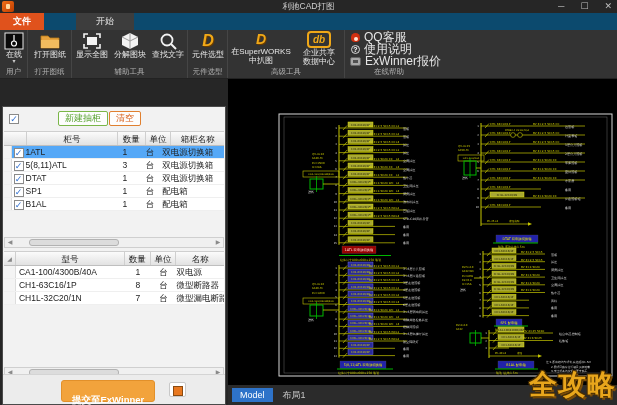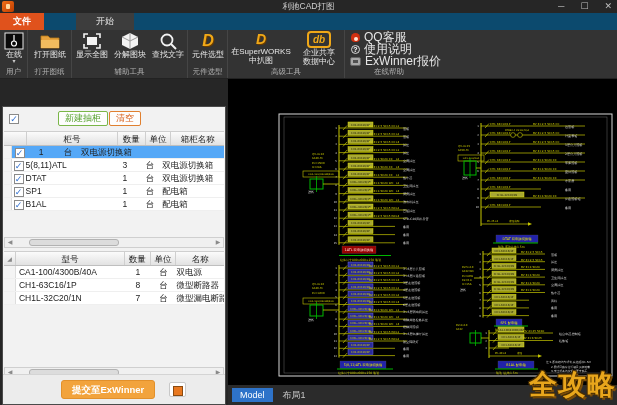--- a/index.html
+++ b/index.html
@@ -67,21 +67,21 @@
   .c-name{width:66px;}
   .c2-sel{width:12px;background:#f4f4f4;border-right:1px solid #ddd;font-size:6px;color:#888;text-align:center;}
   .c2-model{width:110px;padding-left:3px;}
   .c2-qty{width:26px;text-align:center;}
   .c2-unit{width:26px;text-align:center;}
   .c2-name{width:48px;}
   .hscroll{position:absolute;left:1px;right:1px;height:11px;background:#f0f0f0;border:1px solid #cfcfcf;}
   .hs-arrow{position:absolute;top:0;width:10px;height:9px;color:#8a8a8a;font-size:6px;text-align:center;line-height:9px;}
   .hs-thumb{position:absolute;top:1px;height:7px;background:#dcdcdc;border:1px solid #b2b2b2;border-radius:3px;}
   .pbottom{position:absolute;left:0;right:0;bottom:0;height:30px;background:#ececec;border-top:1px solid #d4d4d4;}
-  .btn-submit{position:absolute;left:58px;top:5px;height:19px;padding:0 10px;background:#f2a33c;border:1px solid #e2902a;
+  .btn-submit{position:absolute;left:58px;top:5px;height:19px;padding:10px 10px;background:#f2a33c;border:1px solid #e2902a;
               border-radius:3px;color:#fff;font-size:9.5px;line-height:17px;font-weight:bold;}
   .xls-btn{position:absolute;left:166px;top:7px;width:17px;height:15px;background:#fff;border:1px solid #c8c8c8;border-radius:2px;}
   .xls-btn:after{content:"";position:absolute;left:3px;top:3px;width:8px;height:8px;background:#e87820;border:1px solid #8a4a10;}
   
   .canvas{position:absolute;left:228px;top:79px;width:389px;height:306px;background:#000;}
   .canvas svg{position:absolute;left:0;top:0;}
   
   .statusbar{position:absolute;left:228px;right:0;top:385px;height:20px;background:#2b2b2b;display:flex;align-items:center;gap:2px;padding-left:4px;}
   .stab{font-size:9px;padding:2px 8px;color:#c8c8c8;}
   .stab.active{background:#2e73c9;color:#fff;}
@@ -236,20 +236,21 @@
           <div style="width:23px;"></div>
           <div style="width:92px;">柜号</div>
           <div style="width:28px;">数量</div>
           <div style="width:26px;">单位</div>
           <div style="width:53px;border-right:none;">箱柜名称</div>
         </div>
         <div id="cab-rows">
             <div class="trow sel">
               <div class="c-sel"></div>
               <div class="c-cb"><span class="cb">✓</span></div>
+              <div class="c-code">1ATL</div>
               <div class="c-qty">1</div>
               <div class="c-unit">台</div>
               <div class="c-name">双电源切换箱</div>
             </div>
             <div class="trow">
               <div class="c-sel"></div>
               <div class="c-cb"><span class="cb">✓</span></div>
               <div class="c-code">5(8,11)ATL</div>
               <div class="c-qty">3</div>
               <div class="c-unit">台</div>

